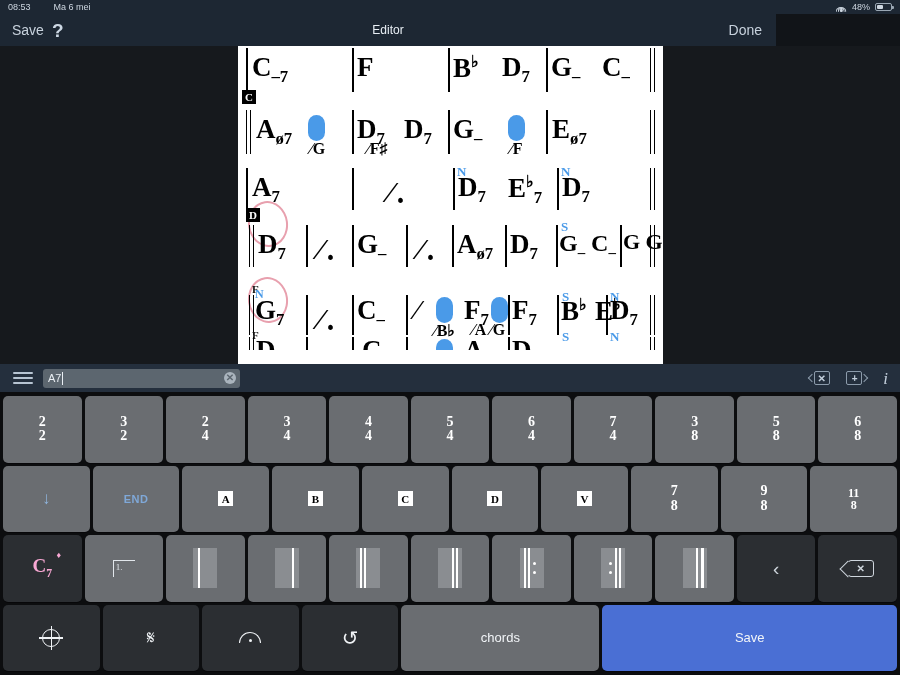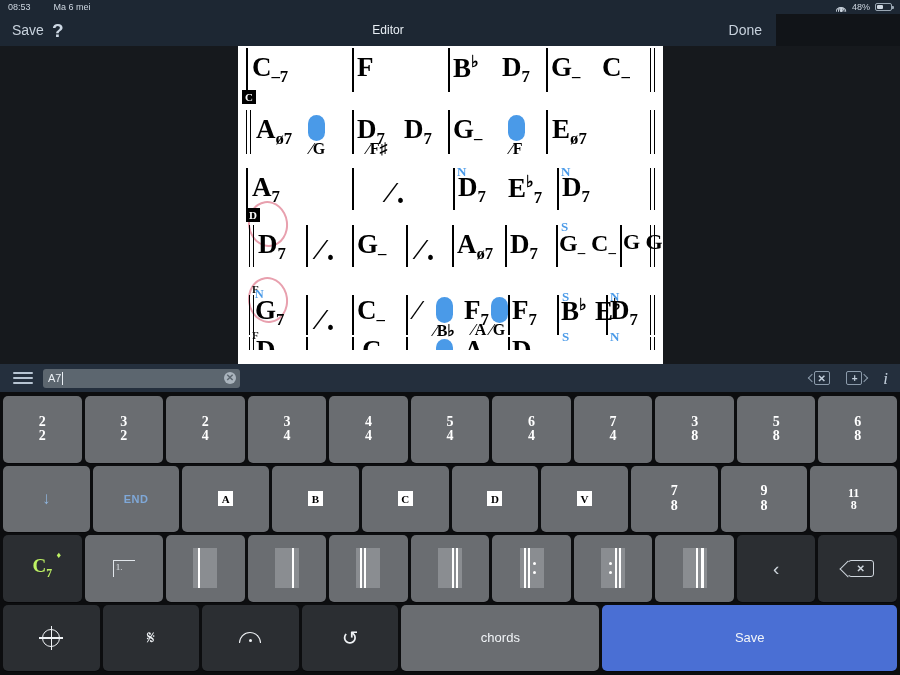--- a/index.html
+++ b/index.html
@@ -188,21 +188,21 @@
   .boxlbl {
     background: #fff; color: #000; font-size: 11px; font-weight: bold;
     width: 15px; height: 15px; display:flex; align-items:center; justify-content:center;
     font-family: "Liberation Serif", serif;
   }
   .endlbl { color: #7fa8d8; font-size: 11px; font-weight: bold; letter-spacing: .5px; }
   .arrowdown { color: #8fb4dd; font-size: 17px; line-height: 1; }
   .keylabel { font-size: 13px; color: #f2f5f8; }
   .c7key {
     font-family:"Liberation Serif", serif; font-size: 19px; font-weight: bold;
-    position: relative; color: #bef264;
+    position: relative; color: #f9a8d4;
   }
   .c7key .alt { position: absolute; top: -5px; right: -9px; font-size: 9px; }
   
   .blglyph {
     width: 24px; height: 40px; background: #8a8d91; position: relative;
     display:flex; align-items:center; justify-content:center;
   }
   .blglyph .l { position:absolute; top:0; bottom:0; background:#fff; width:2px; }
   .blglyph .dots { position:absolute; display:flex; flex-direction:column; gap:6px; }
   .blglyph .dots i { width:3px; height:3px; background:#fff; border-radius:50%; display:block; }

